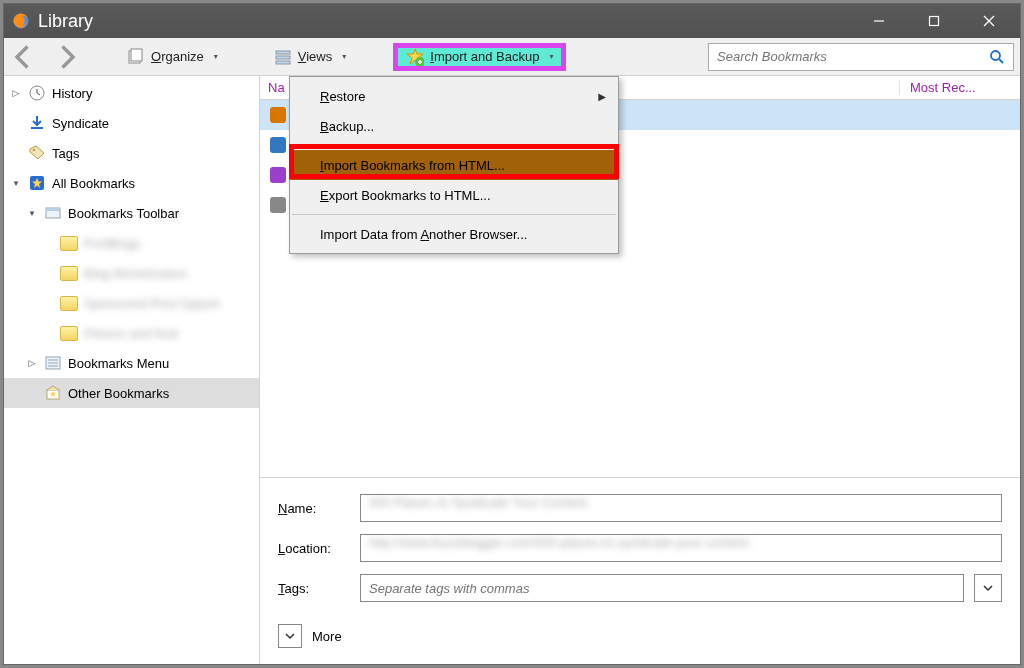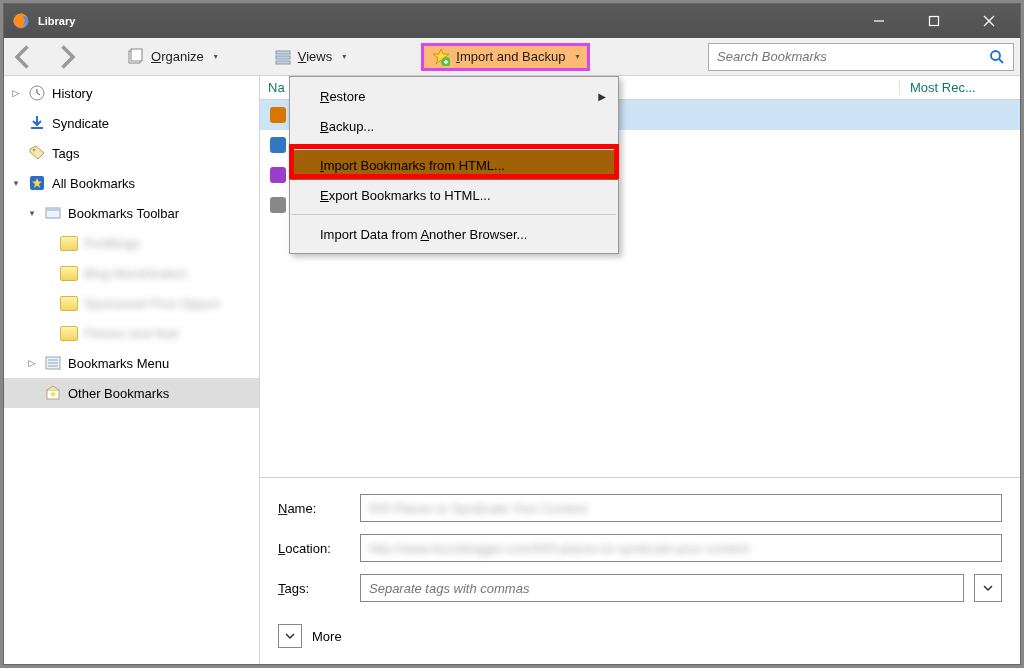--- a/index.html
+++ b/index.html
@@ -1,58 +1,58 @@
 <!DOCTYPE html>
 <html><head>
   <meta charset="utf-8">
   <style>
     * { box-sizing: border-box; margin: 0; padding: 0; font-family: "Segoe UI", Tahoma, sans-serif; font-size: 13px; }
     body { background: #888; width: 1024px; height: 668px; overflow: hidden; }
     .window { width: 1018px; height: 662px; margin: 3px; background: #fff; border: 1px solid #666; display: flex; flex-direction: column; }
     .titlebar { height: 34px; background: linear-gradient(#5a5a5a, #515151); display: flex; align-items: center; padding: 0 4px 0 8px; color: #fff; }
     .titlebar-icon { width: 18px; height: 18px; margin-right: 8px; }
-    .titlebar-title { font-size: 11px; flex: 1; font-weight: bold; }
+    .titlebar-title { font-size: 18px; flex: 1; }
     .winbtns { display: flex; }
     .winbtn { width: 55px; height: 34px; display: flex; align-items: center; justify-content: center; color: #fff; }
     .winbtn svg { width: 12px; height: 12px; }
     .toolbar { height: 38px; background: #f0f0f0; border-bottom: 1px solid #d4d4d4; display: flex; align-items: center; padding: 0 6px; gap: 14px; }
     .navbtn { width: 28px; height: 28px; display: flex; align-items: center; justify-content: center; color: #999; }
     .toolbtn { height: 28px; display: flex; align-items: center; padding: 0 8px; color: #222; gap: 6px; border: 1px solid transparent; }
-    .toolbtn.open { background: #fdba74; border: 3px solid #d946ef; margin-left: 28px; }
+    .toolbtn.open { background: #5eead4; border: 5px solid #d946ef; }
     .toolbtn-drop { font-size: 8px; color: #555; margin-left: 4px; }
     .toolicon { width: 18px; height: 18px; }
     .spacer { flex: 1; }
     .searchbox { width: 306px; height: 28px; border: 1px solid #aaa; background: #fff; display: flex; align-items: center; padding: 0 8px; font-style: italic; color: #888; }
     .searchbox input { flex: 1; border: none; outline: none; font-style: italic; color: #555; background: transparent; }
     .searchicon { width: 16px; height: 16px; }
     .body { flex: 1; display: flex; min-height: 0; }
     .sidebar { width: 256px; border-right: 1px solid #d4d4d4; overflow: auto; padding-top: 2px; }
     .tree-item { height: 30px; display: flex; align-items: center; gap: 6px; padding-left: 6px; }
     .tree-item.selected { background: #ddd; }
     .tree-toggle { width: 12px; height: 12px; display: flex; align-items: center; justify-content: center; color: #555; font-size: 9px; }
     .tree-toggle.placeholder { visibility: hidden; }
     .tree-icon { width: 18px; height: 18px; flex-shrink: 0; }
     .tree-label { white-space: nowrap; }
     .indent-1 { padding-left: 22px; }
     .indent-3 { padding-left: 56px; }
     .main { flex: 1; display: flex; flex-direction: column; min-width: 0; position: relative; }
-    .listheader { height: 24px; border-bottom: 1px solid #d4d4d4; display: flex; align-items: center; color: #0f766e; }
+    .listheader { height: 24px; border-bottom: 1px solid #d4d4d4; display: flex; align-items: center; color: #a21caf; }
     .listheader .hleft { width: 640px; padding-left: 8px; border-right: 1px solid #e2e2e2; }
     .listheader .hright { flex: 1; padding-left: 10px; display: flex; justify-content: space-between; padding-right: 12px; }
     .listarea { flex: 1; overflow: auto; }
     .row { height: 30px; display: flex; align-items: center; padding-left: 10px; gap: 8px; }
     .row.selected { background: #cde4f7; }
     .row-icon { width: 16px; height: 16px; flex-shrink: 0; border-radius: 3px; }
     .blur { color: transparent; text-shadow: 0 0 7px rgba(0,0,0,0.35); }
     .blur-strong { color: transparent; text-shadow: 0 0 8px rgba(0,0,0,0.45); }
     .details { border-top: 1px solid #d4d4d4; padding: 16px 18px 12px 18px; }
     .detail-row { display: flex; align-items: center; margin-bottom: 12px; gap: 10px; }
     .detail-label { width: 72px; text-align: left; }
     .detail-label span { text-decoration: underline; text-decoration-color: #222; }
-    .detail-input { flex: 1; height: 28px; border: 1px solid #888; padding: 0 8px; color: #666; display: flex; align-items: center; font-style: normal; }
+    .detail-input { flex: 1; height: 28px; border: 1px solid #888; padding: 0 8px; color: #666; display: flex; font-style: normal; }
     .detail-input input { border: none; outline: none; width: 100%; font-style: italic; color: #888; }
     .detail-input .blur { font-style: normal; }
     .tagdrop { width: 28px; height: 28px; border: 1px solid #888; display: flex; align-items: center; justify-content: center; margin-left: 0; }
     .more-row { display: flex; align-items: center; gap: 10px; margin-top: 22px; margin-bottom: 4px; }
     .more-caret { width: 24px; height: 24px; border: 1px solid #888; display: flex; align-items: center; justify-content: center; }
     .dropdown { position: absolute; left: 29px; top: 0; width: 330px; background: #f0f0f0; border: 1px solid #9a9a9a; box-shadow: 3px 3px 6px rgba(0,0,0,0.25); padding: 4px 0; z-index: 10; }
     .dd-item { height: 30px; display: flex; align-items: center; padding: 0 28px 0 30px; position: relative; }
     .dd-item.hover { background: #a16207; }
     .dd-item .arrow { position: absolute; right: 12px; font-size: 10px; color: #333; }
     .dd-sep { height: 1px; background: #c8c8c8; margin: 4px 2px; }

